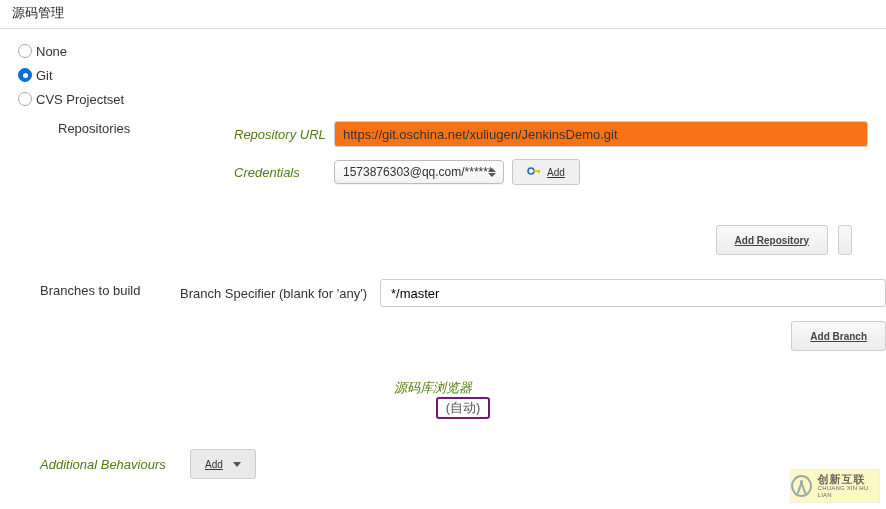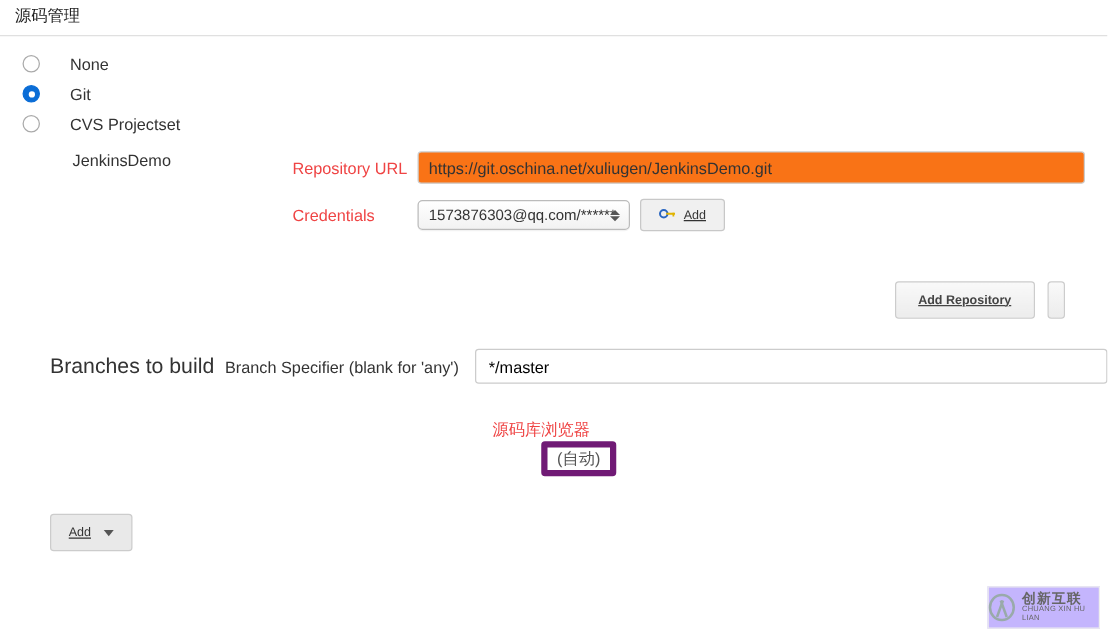--- a/index.html
+++ b/index.html
@@ -19,21 +19,21 @@
       border-bottom: 1px solid #e0e0e0;
       color: #222;
     }
     .radio-list {
       padding: 10px 18px 0 18px;
     }
     .radio-row {
       display: flex;
       align-items: center;
       height: 24px;
-      gap: 24px;
+      gap: 4px;
       text-align: center;
     }
     .radio {
       width: 14px;
       height: 14px;
       border-radius: 50%;
       border: 1px solid #aaa;
       display: inline-block;
       position: relative;
       background: #fff;
@@ -56,21 +56,22 @@
       margin-top: 2px;
     }
     .field-row {
       display: flex;
       align-items: center;
       margin-bottom: 12px;
     }
     .field-label-col {
       width: 142px;
       font-size: 13px;
-      color: #ef4444;
+      color: #4d7c0f;
+      font-style: italic;
     }
     .field-label-col.narrow { width: 100px; }
     .text-input {
       height: 26px;
       border: 1px solid #ccc;
       border-radius: 3px;
       padding: 0 8px;
       font-size: 13px;
       background: #f97316;
       color: #333;
@@ -155,21 +156,21 @@
     }
     .btn.stub {
       width: 14px;
       padding: 0;
       border-left: 1px solid #ccc;
     }
     .branches-block { margin-top: 24px; padding-left: 40px; position: relative; }
     .branches-block .section-label {
       position: absolute;
       left: 40px; top: 4px;
-      font-size: 17px;
+      font-size: 13px;
     }
     .branch-row {
       display: flex;
       align-items: center;
       padding-left: 140px;
     }
     .branch-row .blabel { width: 200px; }
     .branch-input { flex: 1; height: 28px; border: 1px solid #ccc; border-radius: 3px; padding: 0 10px; font-size: 13px; }
     .add-branch-row {
       display: flex;
@@ -179,21 +180,21 @@
     .browser-row {
       margin-top: 28px;
       padding-left: 40px;
       display: flex;
       align-items: center;
       flex-direction: column;
     }
     .browser-select {
       flex: 1;
       height: 26px;
-      border: 5px solid #701a75;
+      border: 2px solid #701a75;
       border-radius: 3px;
       padding: 0 8px;
       font-size: 13px;
       color: #555;
       display: flex;
       align-items: center;
       background: #fff;
     }
     .behaviours-row {
       margin-top: 30px;
@@ -213,21 +214,21 @@
       border-left: 4px solid transparent;
       border-right: 4px solid transparent;
       border-top: 5px solid #555;
     }
     .logo-overlay {
       position: absolute;
       right: 6px;
       bottom: 6px;
       width: 90px;
       height: 34px;
-      background: #c4b5fd;
+      background: #fef9c3;
       border: 1px solid #eee;
       display: flex;
       align-items: center;
       justify-content: center;
       gap: 6px;
     }
     .logo-mark {
       width: 22px; height: 22px;
       border: 2px solid #9aa;
       border-radius: 50%;
@@ -256,21 +257,21 @@
   <div class="radio-row">
     <span class="radio selected"></span>
     <span class="radio-label">Git</span>
   </div>
   <div class="radio-row">
     <span class="radio"></span>
     <span class="radio-label">CVS Projectset</span>
   </div>
 
   <div class="subtree repo-area">
-    <div class="repo-sub-label">JenkinsDemo</div>
+    <div class="repo-sub-label">Repositories</div>
 
     <div class="repo-body">
       <div class="field-row">
         <div class="field-label-col narrow">Repository URL</div>
         <input class="text-input repo-url-input" value="https://git.oschina.net/xuliugen/JenkinsDemo.git" style="">
       </div>
       <div class="field-row">
         <div class="field-label-col narrow">Credentials</div>
         <div class="select-wrap">
           <div class="select">1573876303@qq.com/******</div>
@@ -300,30 +301,36 @@
     </div>
   </div>
 </div>
 
 <div class="branches-block">
   <div class="section-label">Branches to build</div>
   <div class="branch-row">
     <div class="blabel">Branch Specifier (blank for 'any')</div>
     <input class="branch-input" value="*/master" style="">
   </div>
+  <div class="add-branch-row">
+    <div class="btn big">
+      <span>Add Branch</span>
+    </div>
+  </div>
 </div>
 
 <div class="browser-row">
   <div class="field-label-col" style="width:138px">源码库浏览器</div>
   <div class="browser-select">
     <span>(自动)</span>
   </div>
 </div>
 
 <div class="behaviours-row">
+  <div class="field-label-col" style="width:138px">Additional Behaviours</div>
   <div class="btn dropdown">
     <span>Add</span>
     <span class="dropdown-caret"></span>
   </div>
 </div>
 
 <div class="logo-overlay">
   <div class="logo-mark"></div>
   <div class="logo-text">
     <div class="cn">创新互联</div>

